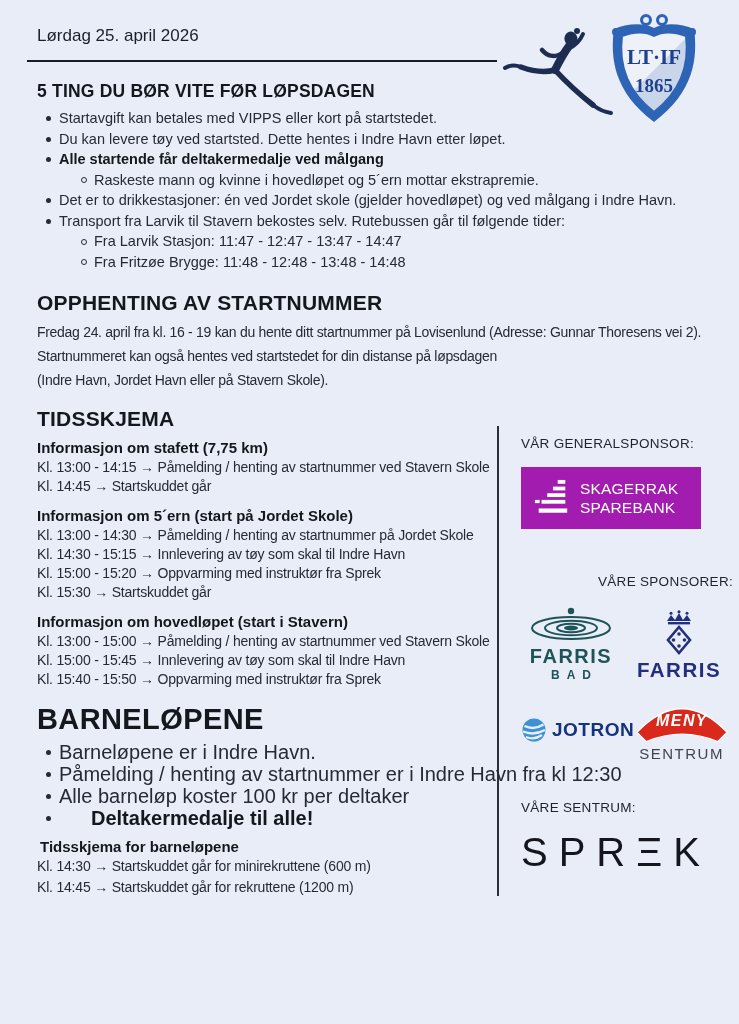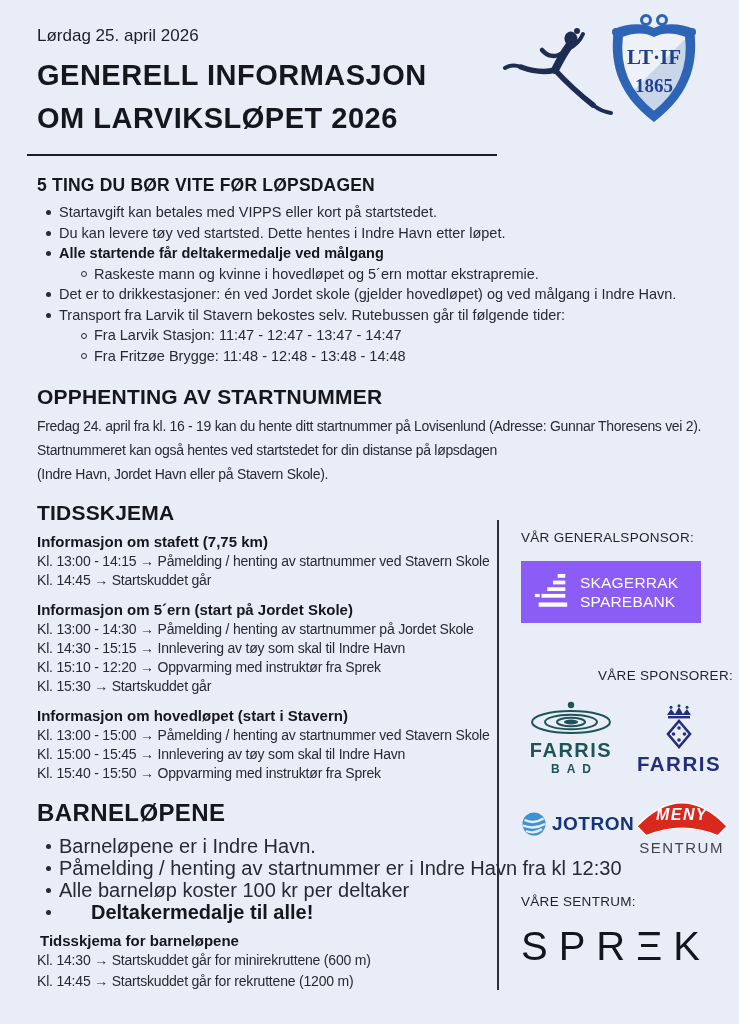--- a/index.html
+++ b/index.html
@@ -10,21 +10,21 @@
   
   .date { margin:26px 0 0 37px; font-size:17px; color:#1b1f28; }
   .title { margin:8px 0 0 37px; font-size:29px; line-height:43px; font-weight:bold; color:#15171d; letter-spacing:.5px; }
   .title-rule { margin:14px 0 0 27px; width:470px; height:0; border-top:2px solid #1a1d24; }
   .runner { position:absolute; left:497px; top:22px; }
   .shield { position:absolute; left:606px; top:12px; }
 
   
   .h-five { margin:18px 0 0 37px; font-size:17.5px; line-height:22px; font-weight:bold; color:#15171d; letter-spacing:.2px; }
   .h-big  { margin:18px 0 0 37px; font-size:21px; line-height:26px; font-weight:bold; color:#15171d; letter-spacing:.2px; }
-  .h-kids { margin:16px 0 0 37px; font-size:24px; line-height:28px; font-weight:bold; color:#15171d; letter-spacing:.4px; }
+  .h-kids { margin:16px 0 0 37px; font-size:29px; line-height:28px; font-weight:bold; color:#15171d; letter-spacing:.4px; }
 
   
   ul.bullets { list-style:none; margin:6px 0 0 45px; }
   ul.bullets > li { position:relative; padding-left:14px; font-size:14.5px; line-height:20.5px; white-space:nowrap; }
   ul.bullets > li::before { content:""; position:absolute; left:1px; top:8px; width:5px; height:5px; border-radius:50%; background:#262a33; }
   ul.bullets li.bold > span { font-weight:bold; color:#15171d; }
   ul.sub { list-style:none; margin:0 0 0 21px; }
   ul.sub > li { position:relative; padding-left:14px; font-size:14.5px; line-height:20.5px; }
   ul.sub > li::before { content:""; position:absolute; left:1px; top:7.5px; width:4px; height:4px; border-radius:50%; border:1.2px solid #262a33; background:transparent; }
 
@@ -49,21 +49,21 @@
   ul.kids-bullets > li { position:relative; padding-left:14px; font-size:20px; line-height:22px; white-space:nowrap; }
   ul.kids-bullets > li::before { content:""; position:absolute; left:1px; top:8.5px; width:5px; height:5px; border-radius:50%; background:#262a33; }
   ul.kids-bullets li.bold > span { font-weight:bold; color:#15171d;margin-left:32px; }
   .kids-sch-title { margin:8px 0 0 40px; font-size:15px; line-height:19px; font-weight:bold; color:#15171d; }
   .kids-sch-line { margin-left:37px; font-size:14px; letter-spacing:-0.2px; line-height:21px; white-space:nowrap; }
 
   
   .sp-label { font-size:13.5px; letter-spacing:.3px; color:#1d222b; line-height:16px; }
   .lbl-sponsors { margin-top:45px;text-align:right; }
   .lbl-partners { margin-top:38px; }
-  .skagerrak { margin-top:15px; width:180px; height:62px; background:#8b5cf6; display:flex; align-items:center; padding:0 10px 0 12px; gap:9px; }
+  .skagerrak { margin-top:15px; width:180px; height:62px; background:#a21caf; display:flex; align-items:center; padding:0 10px 0 12px; gap:9px; }
   .skagerrak-text { color:#fff; font-size:15.5px; line-height:19px; letter-spacing:.2px; }
   .sponsor-row1 { margin-top:14px; display:flex; align-items:flex-end; justify-content:space-between; width:208px; }
   .sponsor-row2 { margin-top:16px; display:flex; align-items:center; justify-content:space-between; width:208px; }
   .farris-bad { display:flex; flex-direction:column; align-items:center; width:100px; }
   .fb-name { margin-top:2px; font-size:20px; font-weight:bold; color:#1e5357; letter-spacing:1.5px; line-height:24px; }
   .fb-sub { font-size:12px; font-weight:bold; color:#1e5357; letter-spacing:7px; margin-left:7px; line-height:14px; }
   .farris { display:flex; flex-direction:column; align-items:center; width:100px; }
   .f-name { margin-top:2px; font-size:20.5px; font-weight:bold; color:#232f7c; letter-spacing:1.5px; line-height:24px; }
   .jotron { display:flex; align-items:center; gap:5px; }
   .jotron-name { font-size:19px; font-weight:bold; color:#14337f; letter-spacing:.5px; }
@@ -100,24 +100,20 @@
         <path d="M48,24 C39,19 27,20 16,24 C13,48 17,76 48,100 C79,76 83,48 80,24 C69,20 57,19 48,24 Z"></path>
       </clipPath>
     <path d="M48,24 C39,19 27,20 16,24 C13,48 17,76 48,100 C79,76 83,48 80,24 C69,20 57,19 48,24 Z" fill="#eef2f8"></path>
     <polygon points="16,90 96,10 96,110 10,110" fill="#c9d6ea" clip-path="url(#inshield)"></polygon>
     <path d="M48,24 C39,19 27,20 16,24 C13,48 17,76 48,100 C79,76 83,48 80,24 C69,20 57,19 48,24 Z" fill="none" stroke="#2e64b6" stroke-width="2"></path>
     <text x="48" y="52" text-anchor="middle" font-family="Liberation Serif, DejaVu Serif, serif" font-weight="bold" font-size="21" fill="#1f3f8f">LT·IF</text>
     <text x="48" y="80" text-anchor="middle" font-family="Liberation Serif, DejaVu Serif, serif" font-weight="bold" font-size="19" fill="#1f3f8f">1865</text>
   </svg>
 
   <div class="date">Lørdag 25. april 2026</div>
-  <h1 class="title">
-    <div>GENERELL INFORMASJON</div>
-    <div>OM LARVIKSLØPET 2026</div>
-  </h1>
   <div class="title-rule"></div>
 
   <h2 class="h-five">5 TING DU BØR VITE FØR LØPSDAGEN</h2>
   <ul class="bullets">
     <li><span>Startavgift kan betales med VIPPS eller kort på startstedet.</span></li>
     <li><span>Du kan levere tøy ved startsted. Dette hentes i Indre Havn etter løpet.</span></li>
     <li class="bold"><span>Alle startende får deltakermedalje ved målgang</span>
       <ul class="sub">
         <li><span>Raskeste mann og kvinne i hovedløpet og 5´ern mottar ekstrapremie.</span></li>
       </ul>
@@ -145,21 +141,21 @@
       <div class="sch-group">
         <div class="sch-title">Informasjon om stafett (7,75 km)</div>
         <div class="sch-line">Kl. 13:00 - 14:15 → Påmelding / henting av startnummer ved Stavern Skole</div>
         <div class="sch-line">Kl. 14:45 → Startskuddet går</div>
       </div>
 
       <div class="sch-group">
         <div class="sch-title">Informasjon om 5´ern (start på Jordet Skole)</div>
         <div class="sch-line">Kl. 13:00 - 14:30 → Påmelding / henting av startnummer på Jordet Skole</div>
         <div class="sch-line">Kl. 14:30 - 15:15 → Innlevering av tøy som skal til Indre Havn</div>
-        <div class="sch-line">Kl. 15:10 - 12:20 → Oppvarming med instruktør fra Sprek</div>
+        <div class="sch-line">Kl. 15:00 - 15:20 → Oppvarming med instruktør fra Sprek</div>
         <div class="sch-line">Kl. 15:30 → Startskuddet går</div>
       </div>
 
       <div class="sch-group">
         <div class="sch-title">Informasjon om hovedløpet (start i Stavern)</div>
         <div class="sch-line">Kl. 13:00 - 15:00 → Påmelding / henting av startnummer ved Stavern Skole</div>
         <div class="sch-line">Kl. 15:00 - 15:45 → Innlevering av tøy som skal til Indre Havn</div>
         <div class="sch-line">Kl. 15:40 - 15:50 → Oppvarming med instruktør fra Sprek</div>
       </div>
 

